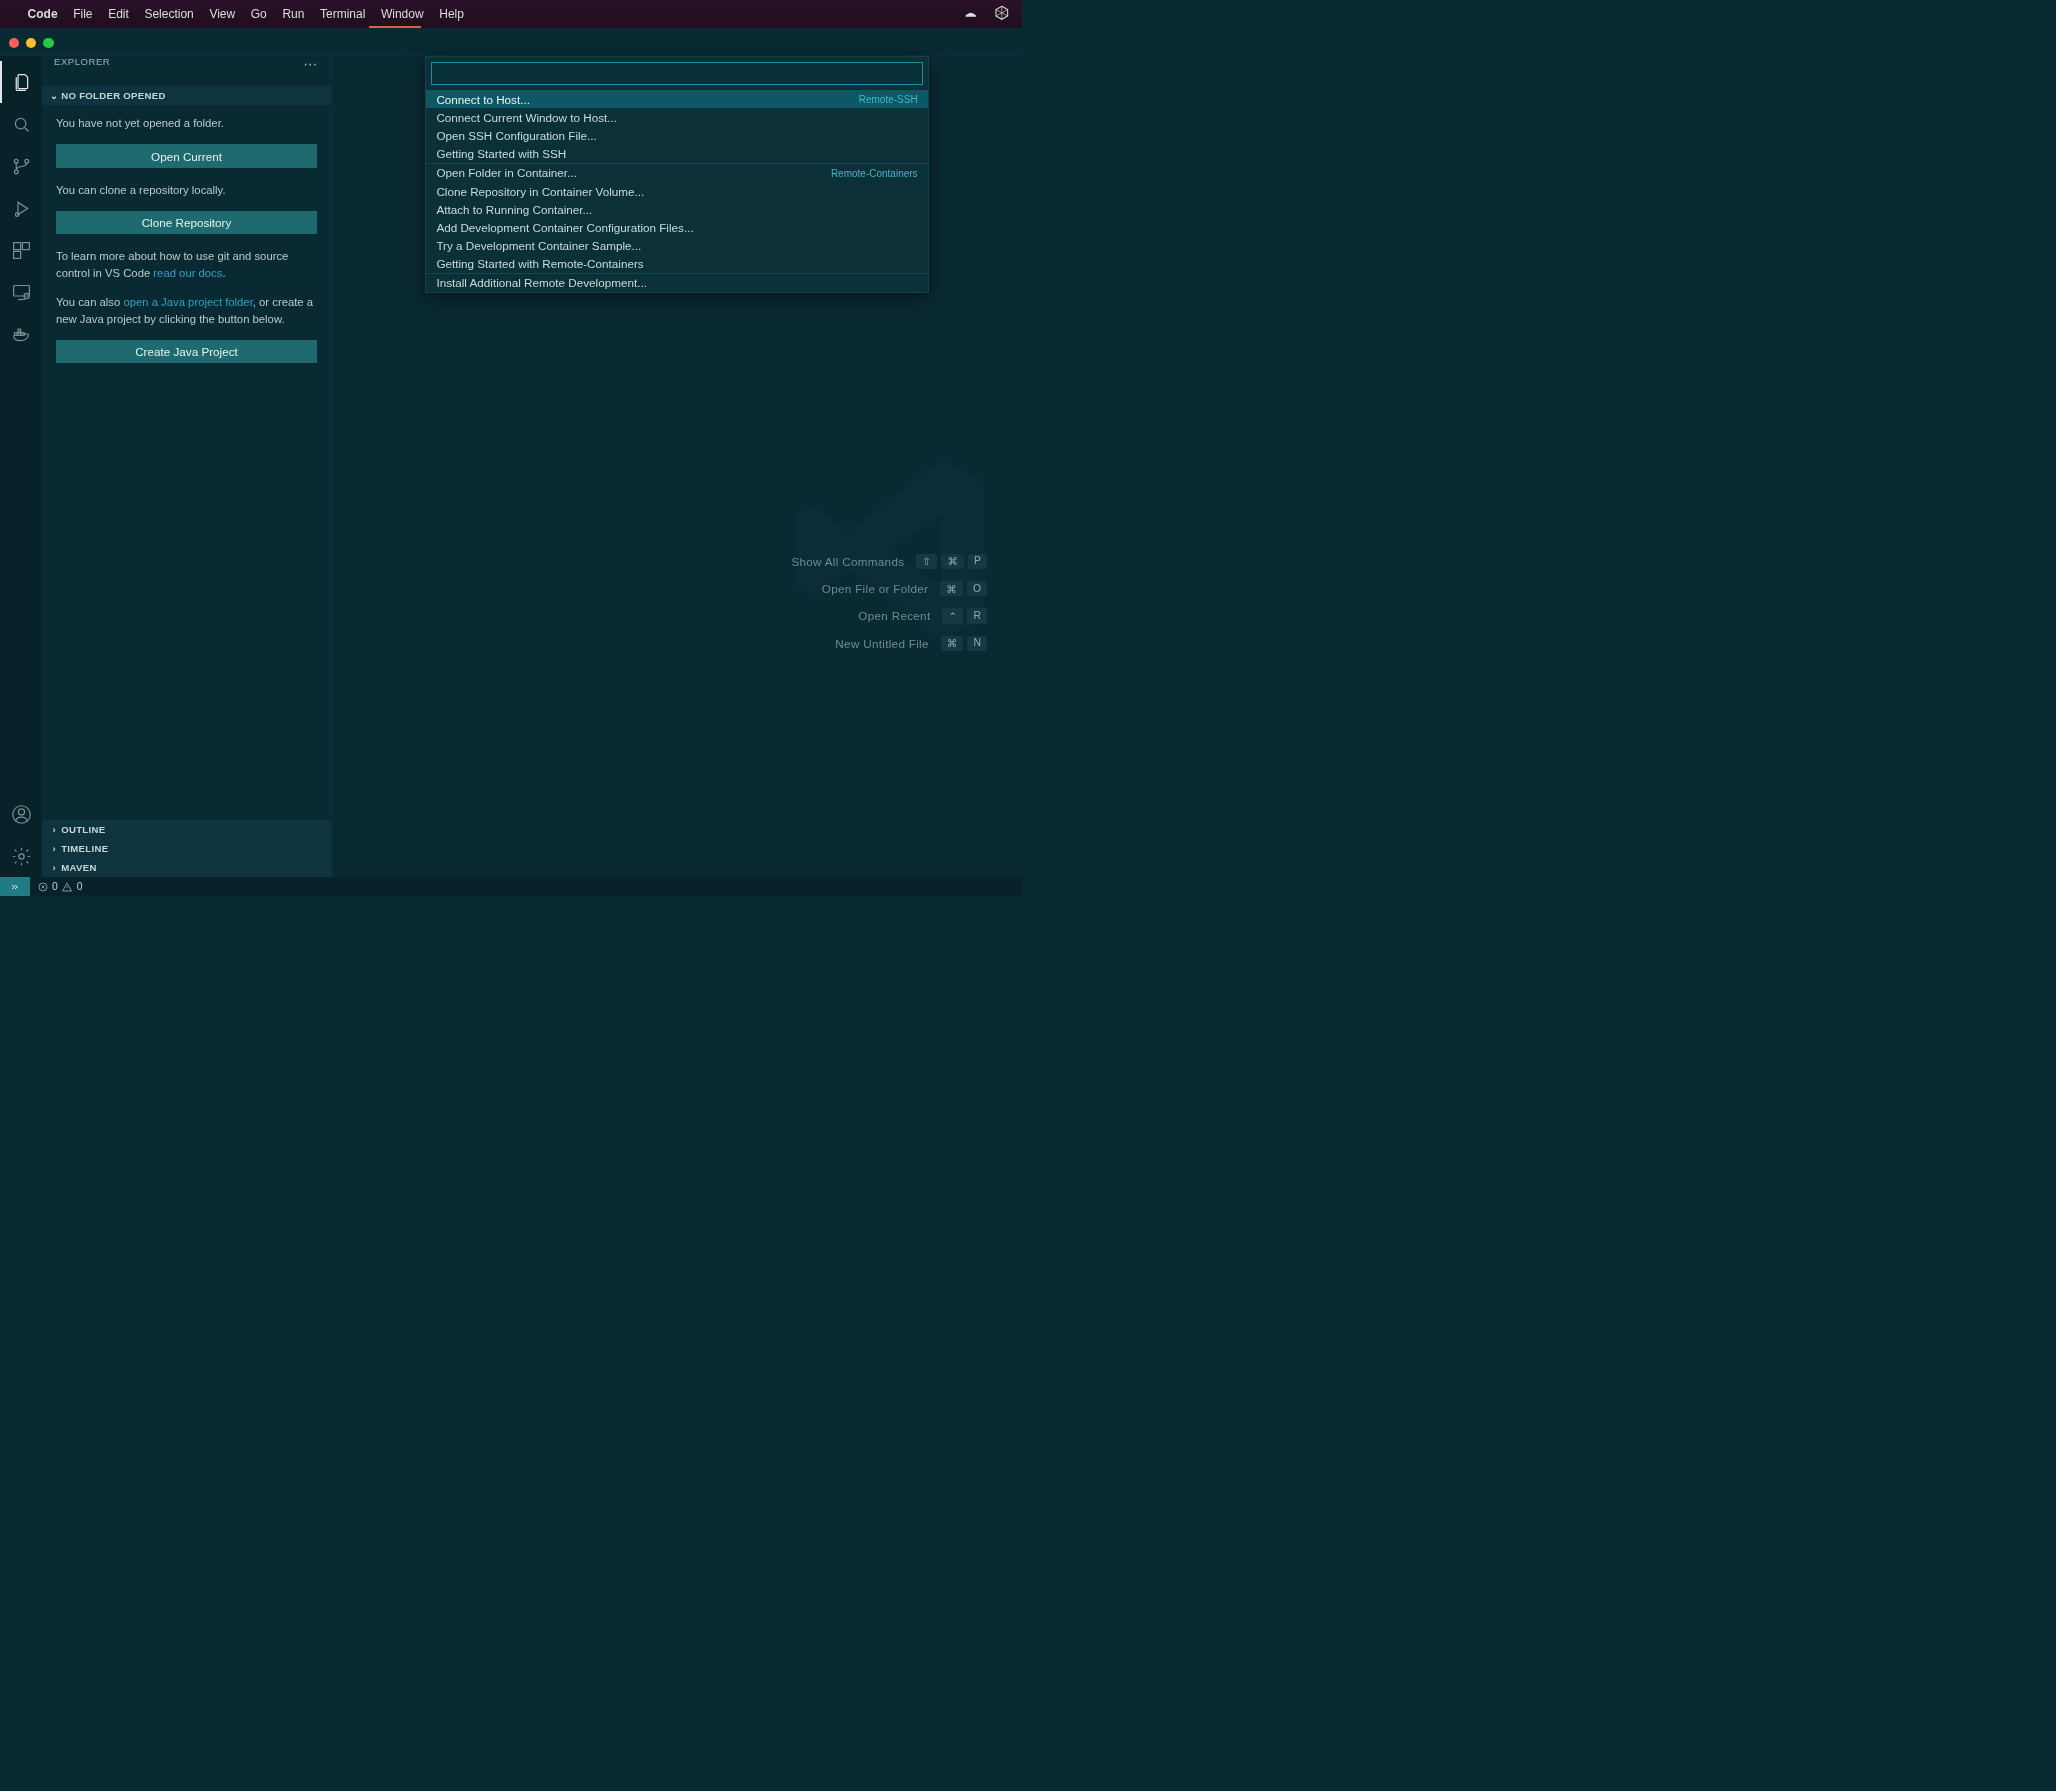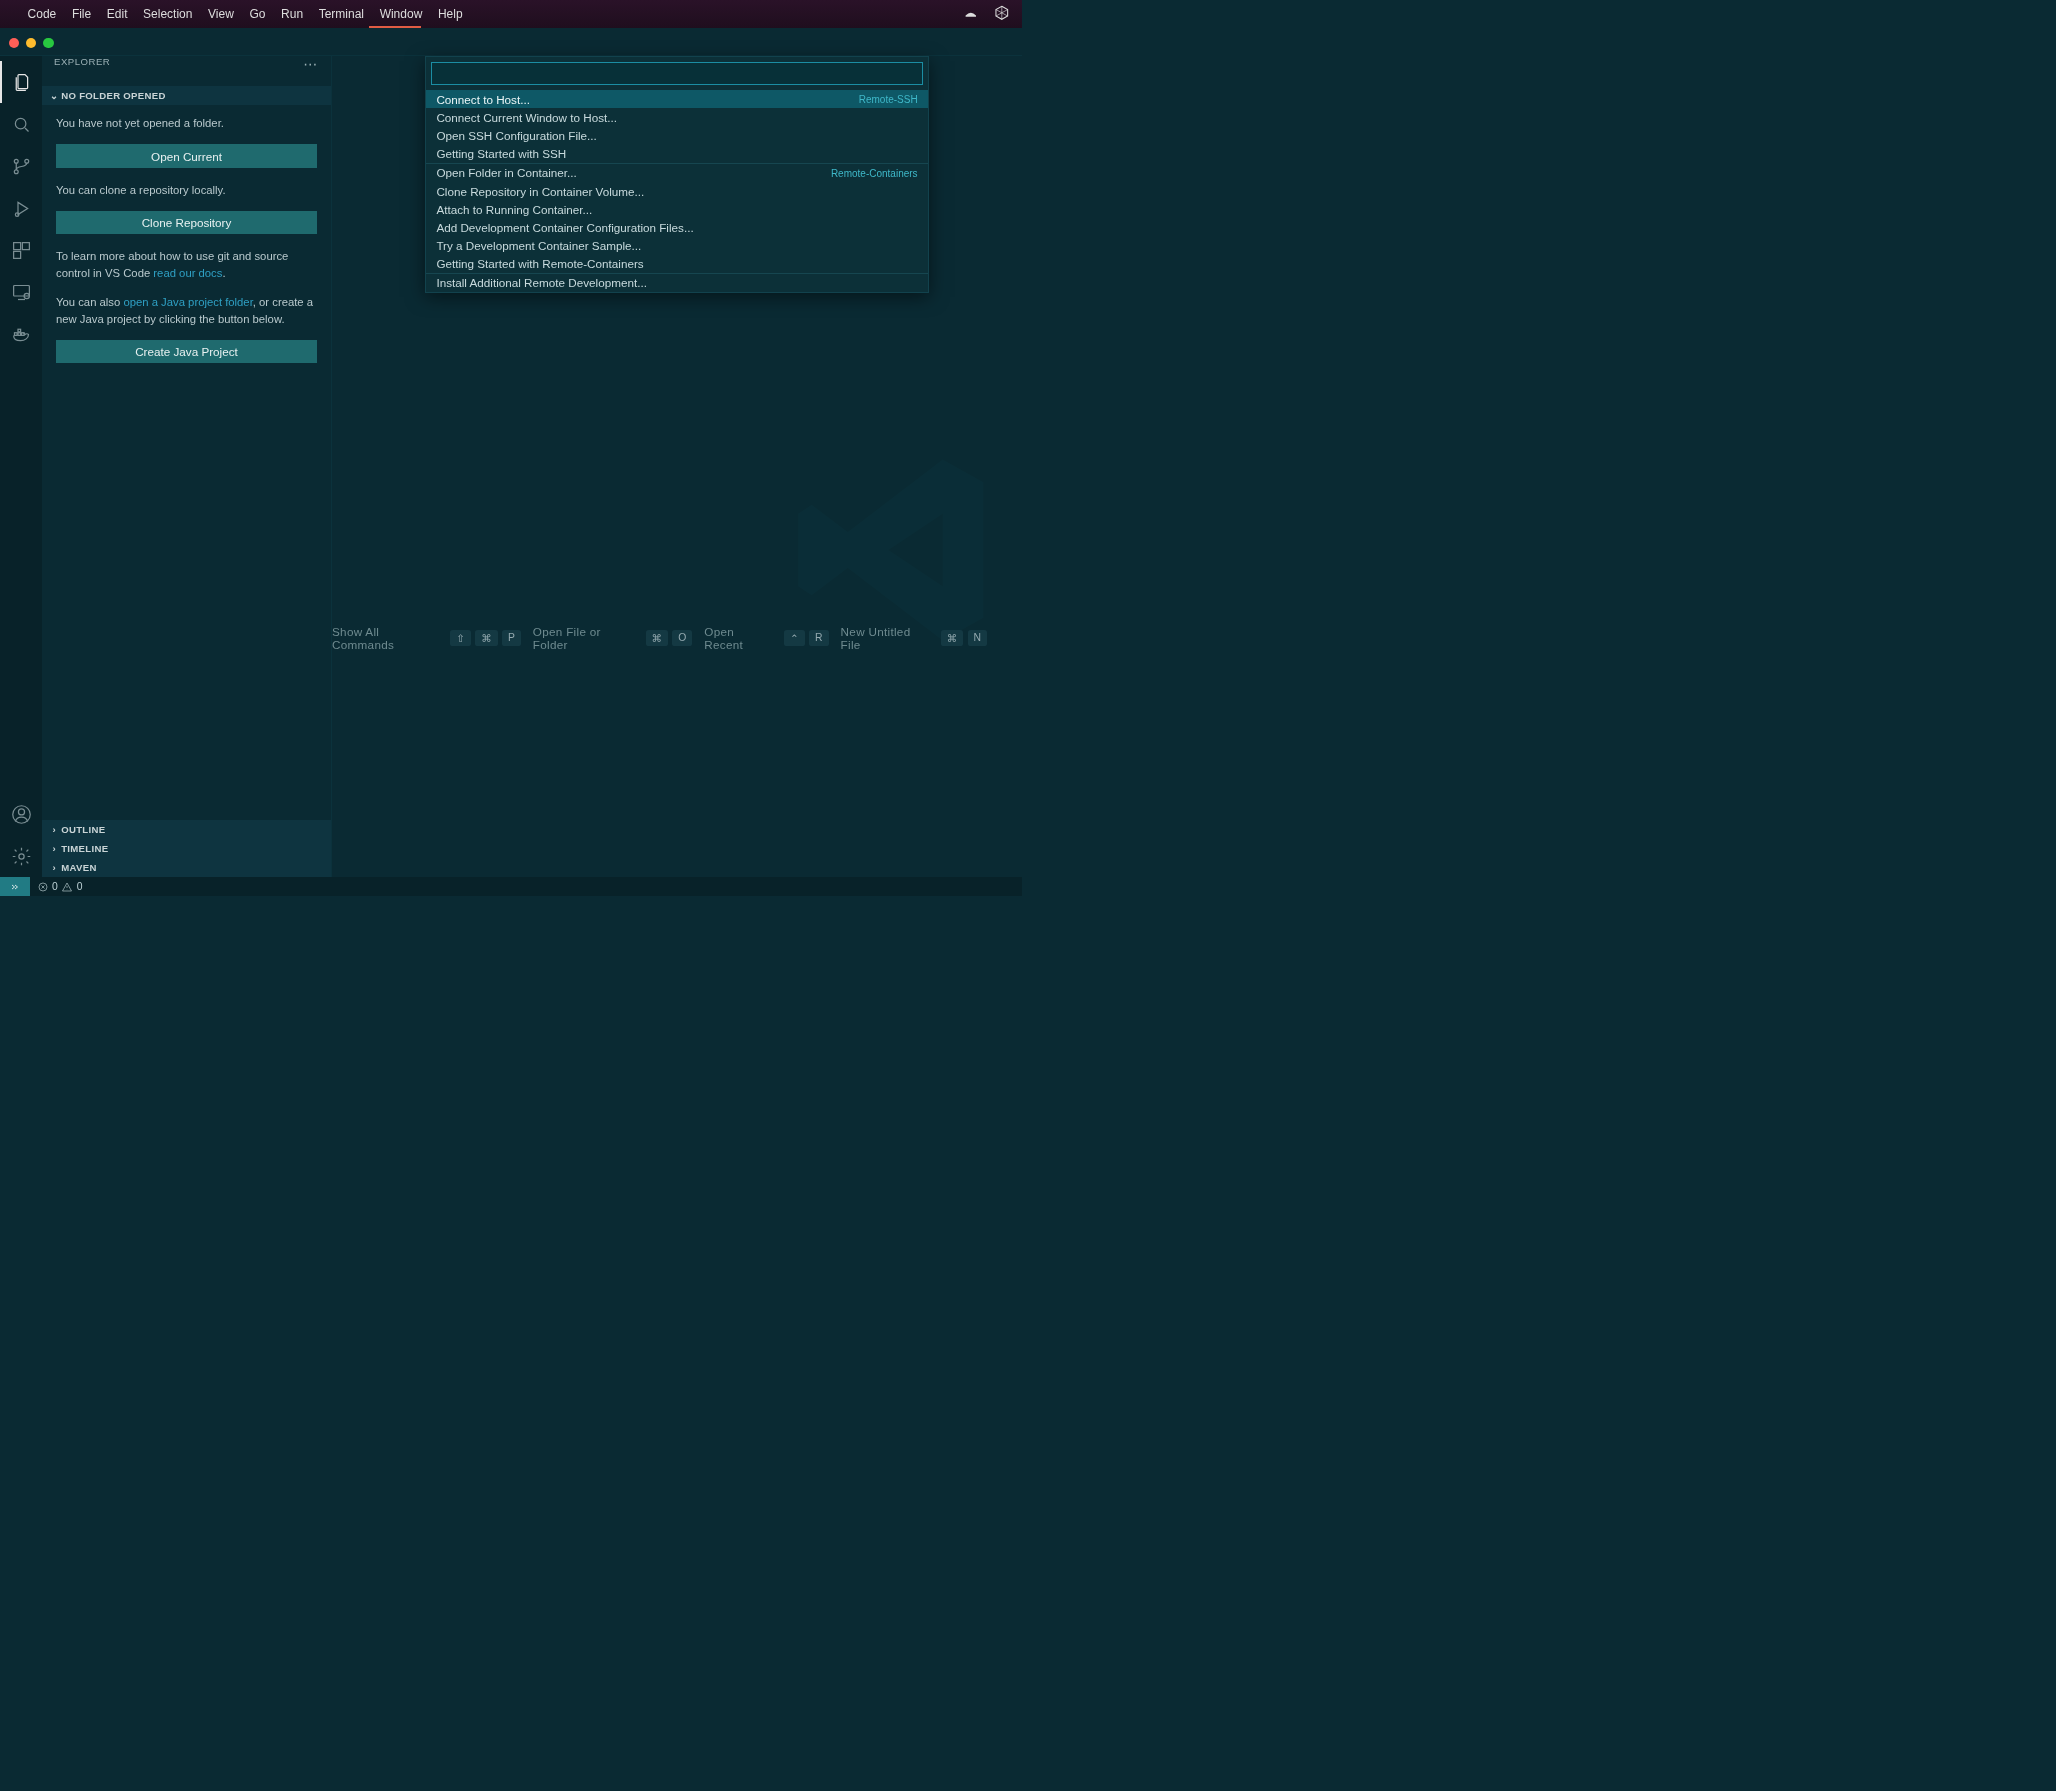--- a/index.html
+++ b/index.html
@@ -18,21 +18,21 @@
   height: 28px;
   background: linear-gradient(180deg, #2a1228 0%, #1f0e1e 100%);
   display: flex;
   align-items: center;
   padding: 0 12px;
   gap: 15.6px;
   font-size: 12px;
   color: #ddd;
 }
 .mac-menubar .apple { font-size: 13px; }
-.mac-menubar .app-name { font-weight: 400; }
+.mac-menubar .app-name { font-weight: 700; }
 .mac-menubar .spacer { flex: 1; }
 .mac-menubar .tray-icon svg { width: 15.6px; height: 15.6px; fill: #ddd; }
 .mac-menubar .tab-underline {
   position: absolute; top: 26px; left: 369px; width: 52px; height: 1.7px; background: #e05c44;
 }
 
 
 .window {
   position: absolute; left: 0; top: 31px; right: 0; bottom: 0;
   background: #0a2a33;
@@ -101,21 +101,21 @@
   flex: 1; position: relative; background: #0a2a33;
 }
 .watermark {
   position: absolute; right: 15.6px; bottom: 214px;
   width: 226px; height: 226px; opacity: 0.08; pointer-events: none;
 }
 .watermark svg { width: 100%; height: 100%; }
 
 .shortcuts {
   position: absolute; right: 35px; bottom: 226px;
-  display: flex; gap: 12px; align-items: flex-end;
+  display: flex; flex-direction: column; gap: 12px; align-items: flex-end;
 }
 .shortcut-row { display: flex; align-items: center; gap: 12px; }
 .shortcut-label { color: #6f8b90; font-size: 11.7px; letter-spacing: 0.3px; }
 .keycaps { display: flex; gap: 4.3px; }
 .keycap {
   background: #143943; color: #95aab0; font-size: 10.4px;
   padding: 1.7px 6px; border-radius: 2.6px; min-width: 15.6px; text-align: center;
 }
 
 

